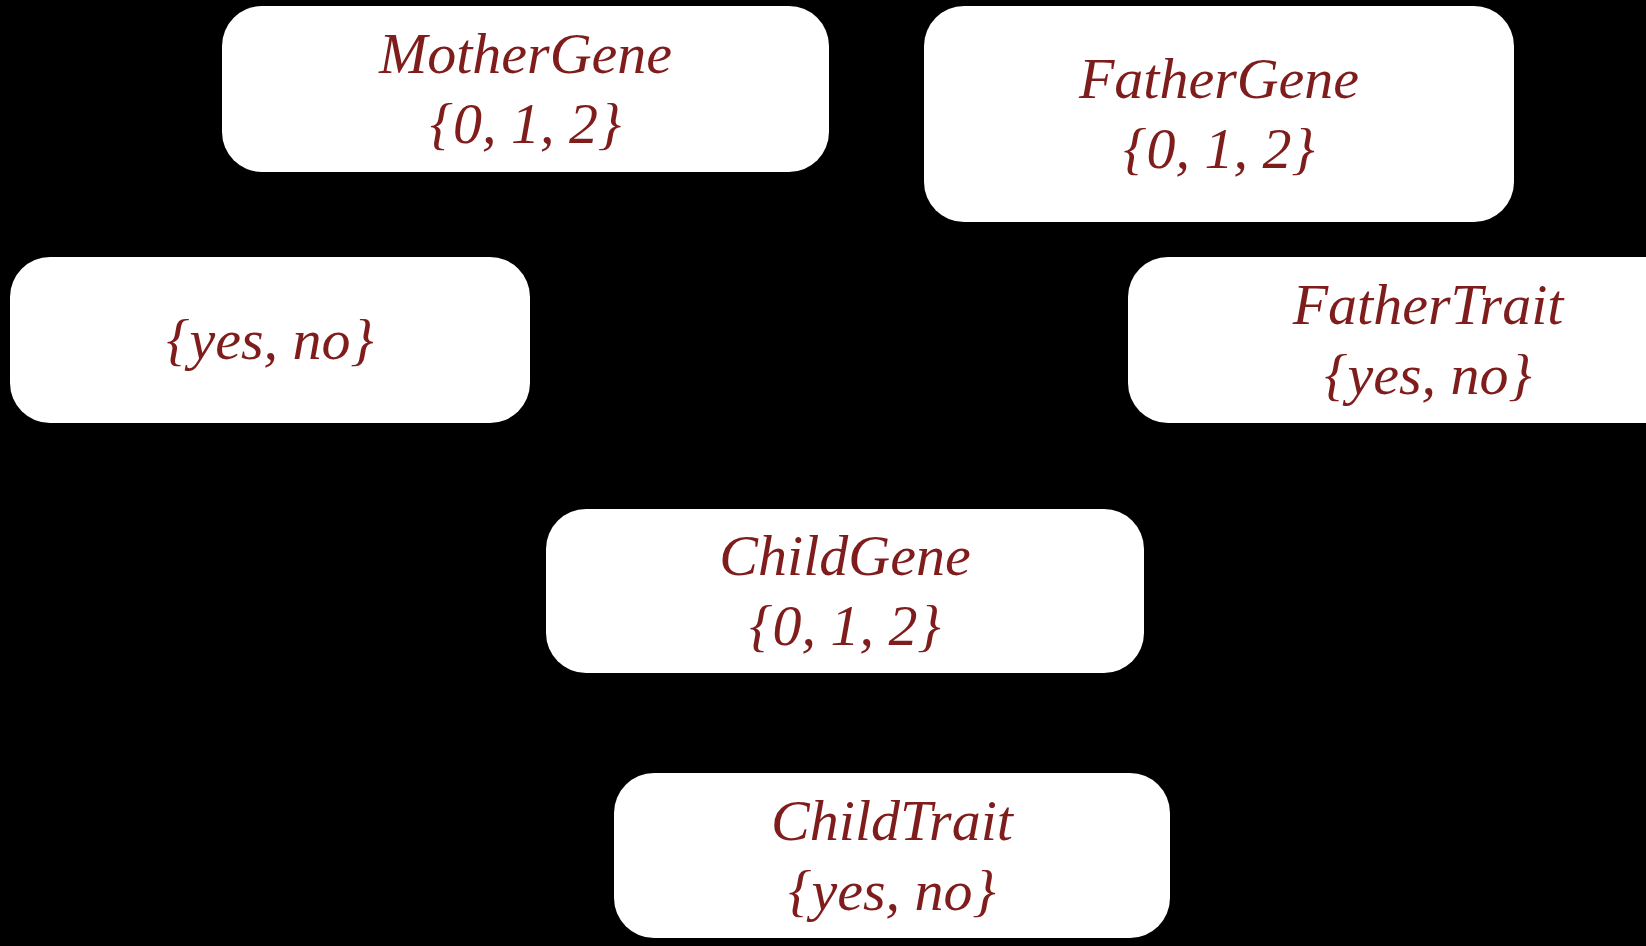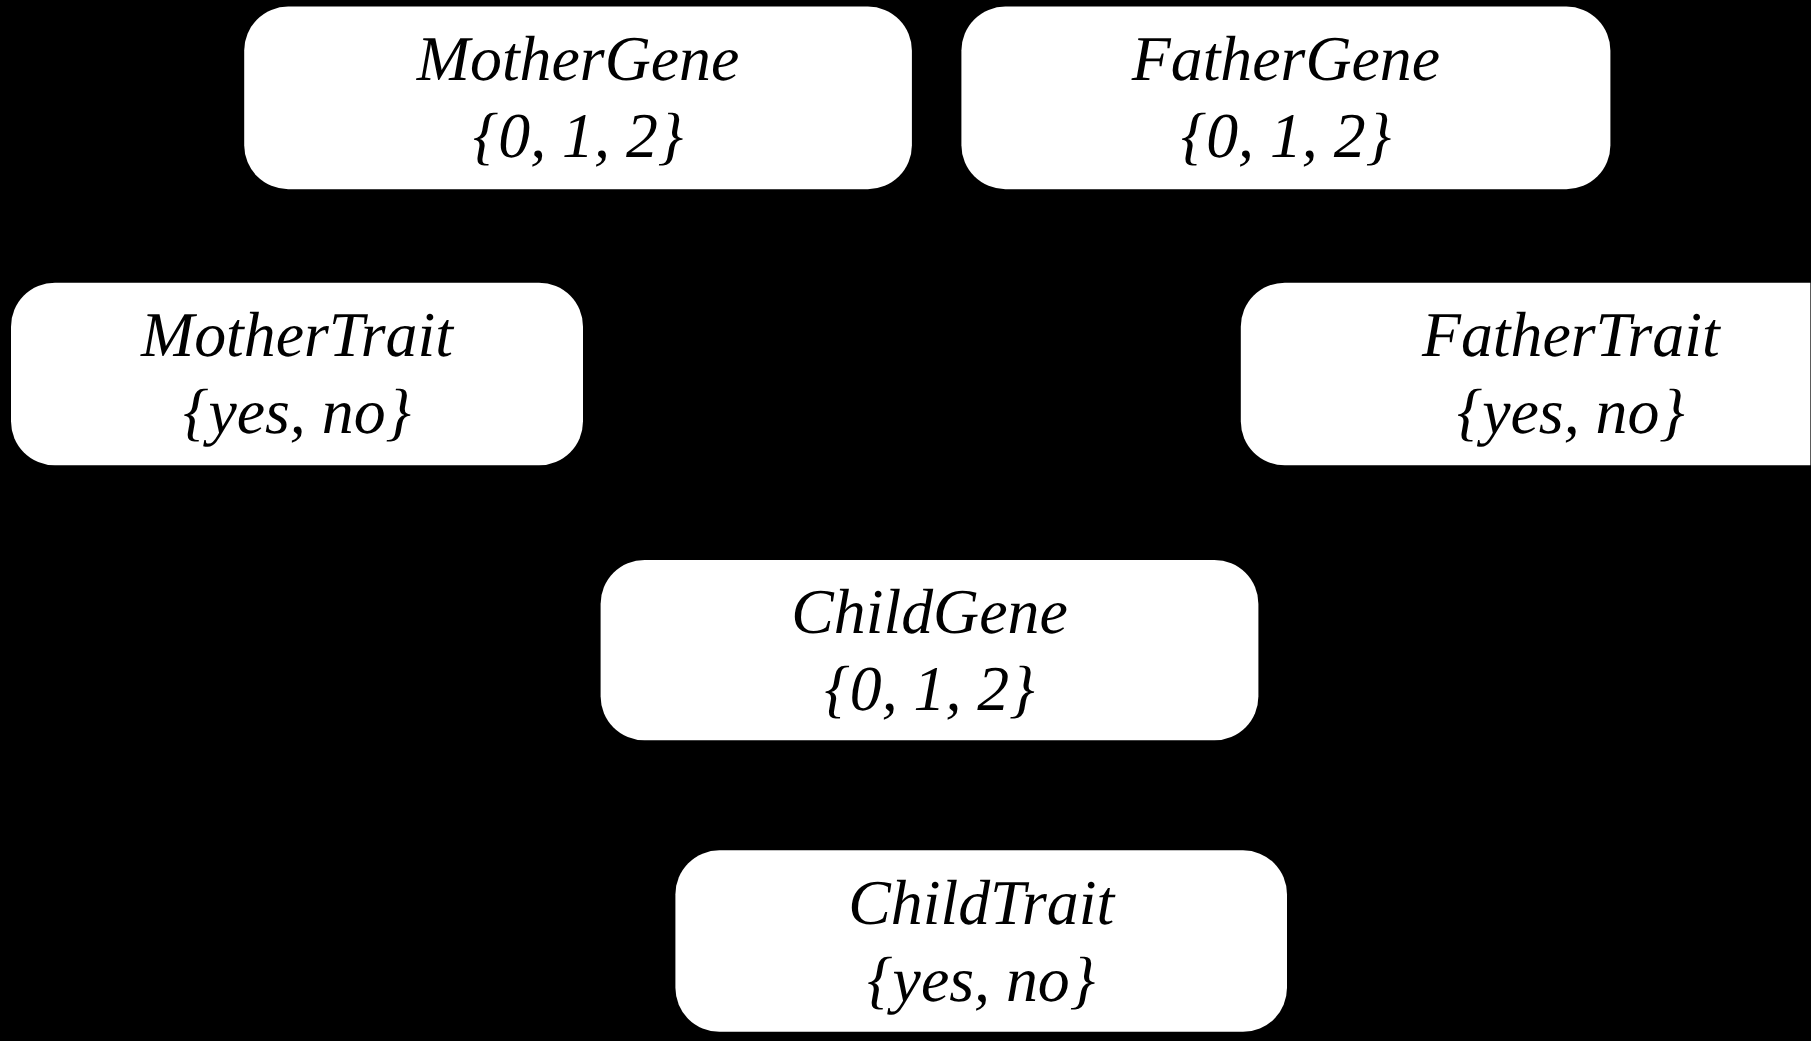--- a/index.html
+++ b/index.html
@@ -12,37 +12,37 @@
     width: 1646px;
     height: 946px;
     background: #000000;
     overflow: hidden;
     font-family: "Liberation Serif", "DejaVu Serif", serif;
   }
   .node {
     position: absolute;
     background: #ffffff;
     border-radius: 40px;
-    color: #000000;
+    color: #7f1d1d;
     display: flex;
     flex-direction: column;
     align-items: center;
     justify-content: center;
     text-align: center;
     font-style: italic;
     font-size: 58px;
     line-height: 70px;
     white-space: nowrap;
   }
   .node-title, .node-values {
     display: block;
   }
   
   .node-mother-gene  { left: 222px;  top: 6px;   width: 607px; height: 166px; }
-  .node-father-gene  { left: 874px;  top: 6px;   width: 590px; height: 166px; }
+  .node-father-gene  { left: 924px;  top: 6px;   width: 590px; height: 216px; }
   .node-mother-trait { left: 10px;   top: 257px; width: 520px; height: 166px; }
   .node-father-trait { left: 1128px; top: 257px; width: 600px; height: 166px; }
   .node-child-gene   { left: 546px;  top: 509px; width: 598px; height: 164px; font-family: Liberation Serif, serif; }
   .node-child-trait  { left: 614px;  top: 773px; width: 556px; height: 165px; }
 </style>
 </head>
 <body>
 
 <div class="canvas">
 
@@ -50,21 +50,20 @@
     <span class="node-title">MotherGene</span>
     <span class="node-values">{0, 1, 2}</span>
   </div>
 
   <div class="node node-father-gene">
     <span class="node-title">FatherGene</span>
     <span class="node-values">{0, 1, 2}</span>
   </div>
 
   <div class="node node-mother-trait">
-    <span class="node-title">MotherTrait</span>
     <span class="node-values">{yes, no}</span>
   </div>
 
   <div class="node node-father-trait">
     <span class="node-title">FatherTrait</span>
     <span class="node-values">{yes, no}</span>
   </div>
 
   <div class="node node-child-gene">
     <span class="node-title">ChildGene</span>

